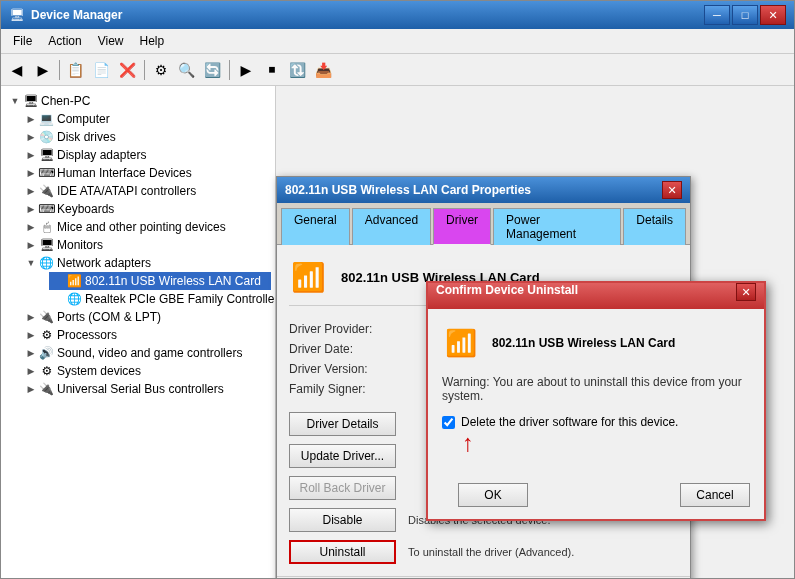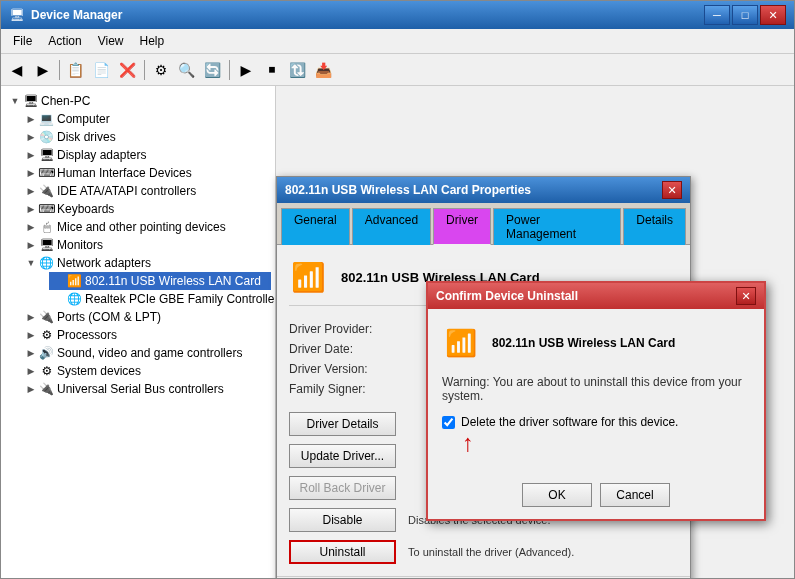--- a/index.html
+++ b/index.html
@@ -193,21 +193,21 @@
 
     .dialog-tabs {
       display: flex;
       background: #d4d0c8;
       border-bottom: 1px solid #999;
       padding: 4px 4px 0 4px;
       gap: 2px;
     }
     .dialog-tab {
       padding: 4px 12px;
-      background: #0ea5e9;
+      background: #7dd3fc;
       border: 1px solid #999;
       border-bottom: none;
       cursor: pointer;
       font-size: 12px;
       position: relative;
       top: 1px;
     }
     .dialog-tab.active {
       background: #d946ef;
       border-bottom: 1px solid #f0f0f0;
@@ -305,21 +305,21 @@
       background: #f0f0f0;
       border: 2px solid #cc4444;
       box-shadow: 3px 3px 10px rgba(0,0,0,0.5);
       z-index: 20;
     }
     .confirm-title-bar {
       background: linear-gradient(to bottom, #e06060, #c03030);
       color: white;
       height: 26px;
       display: flex;
-      align-items: center;
+      align-items: flex-start;
       padding: 0 8px;
     }
     .confirm-title-text {
       flex: 1;
       font-size: 12px;
       font-weight: bold;
     }
     .confirm-body {
       padding: 14px;
     }
@@ -362,23 +362,24 @@
     }
     .confirm-arrow {
       color: #cc0000;
       font-size: 24px;
       margin-left: 20px;
       margin-bottom: 4px;
       display: block;
     }
     .confirm-footer {
       display: flex;
-      justify-content: center;
+      justify-content: space-between;
       gap: 8px;
       padding: 8px 14px 12px;
+      margin-left: 16px;
     }
     .confirm-ok-btn {
       width: 70px;
       height: 24px;
       background: linear-gradient(to bottom, #f8f8f8, #e0e0e0);
       border: 1px solid #888;
       cursor: pointer;
       font-size: 12px;
       display: flex;
       align-items: center;

